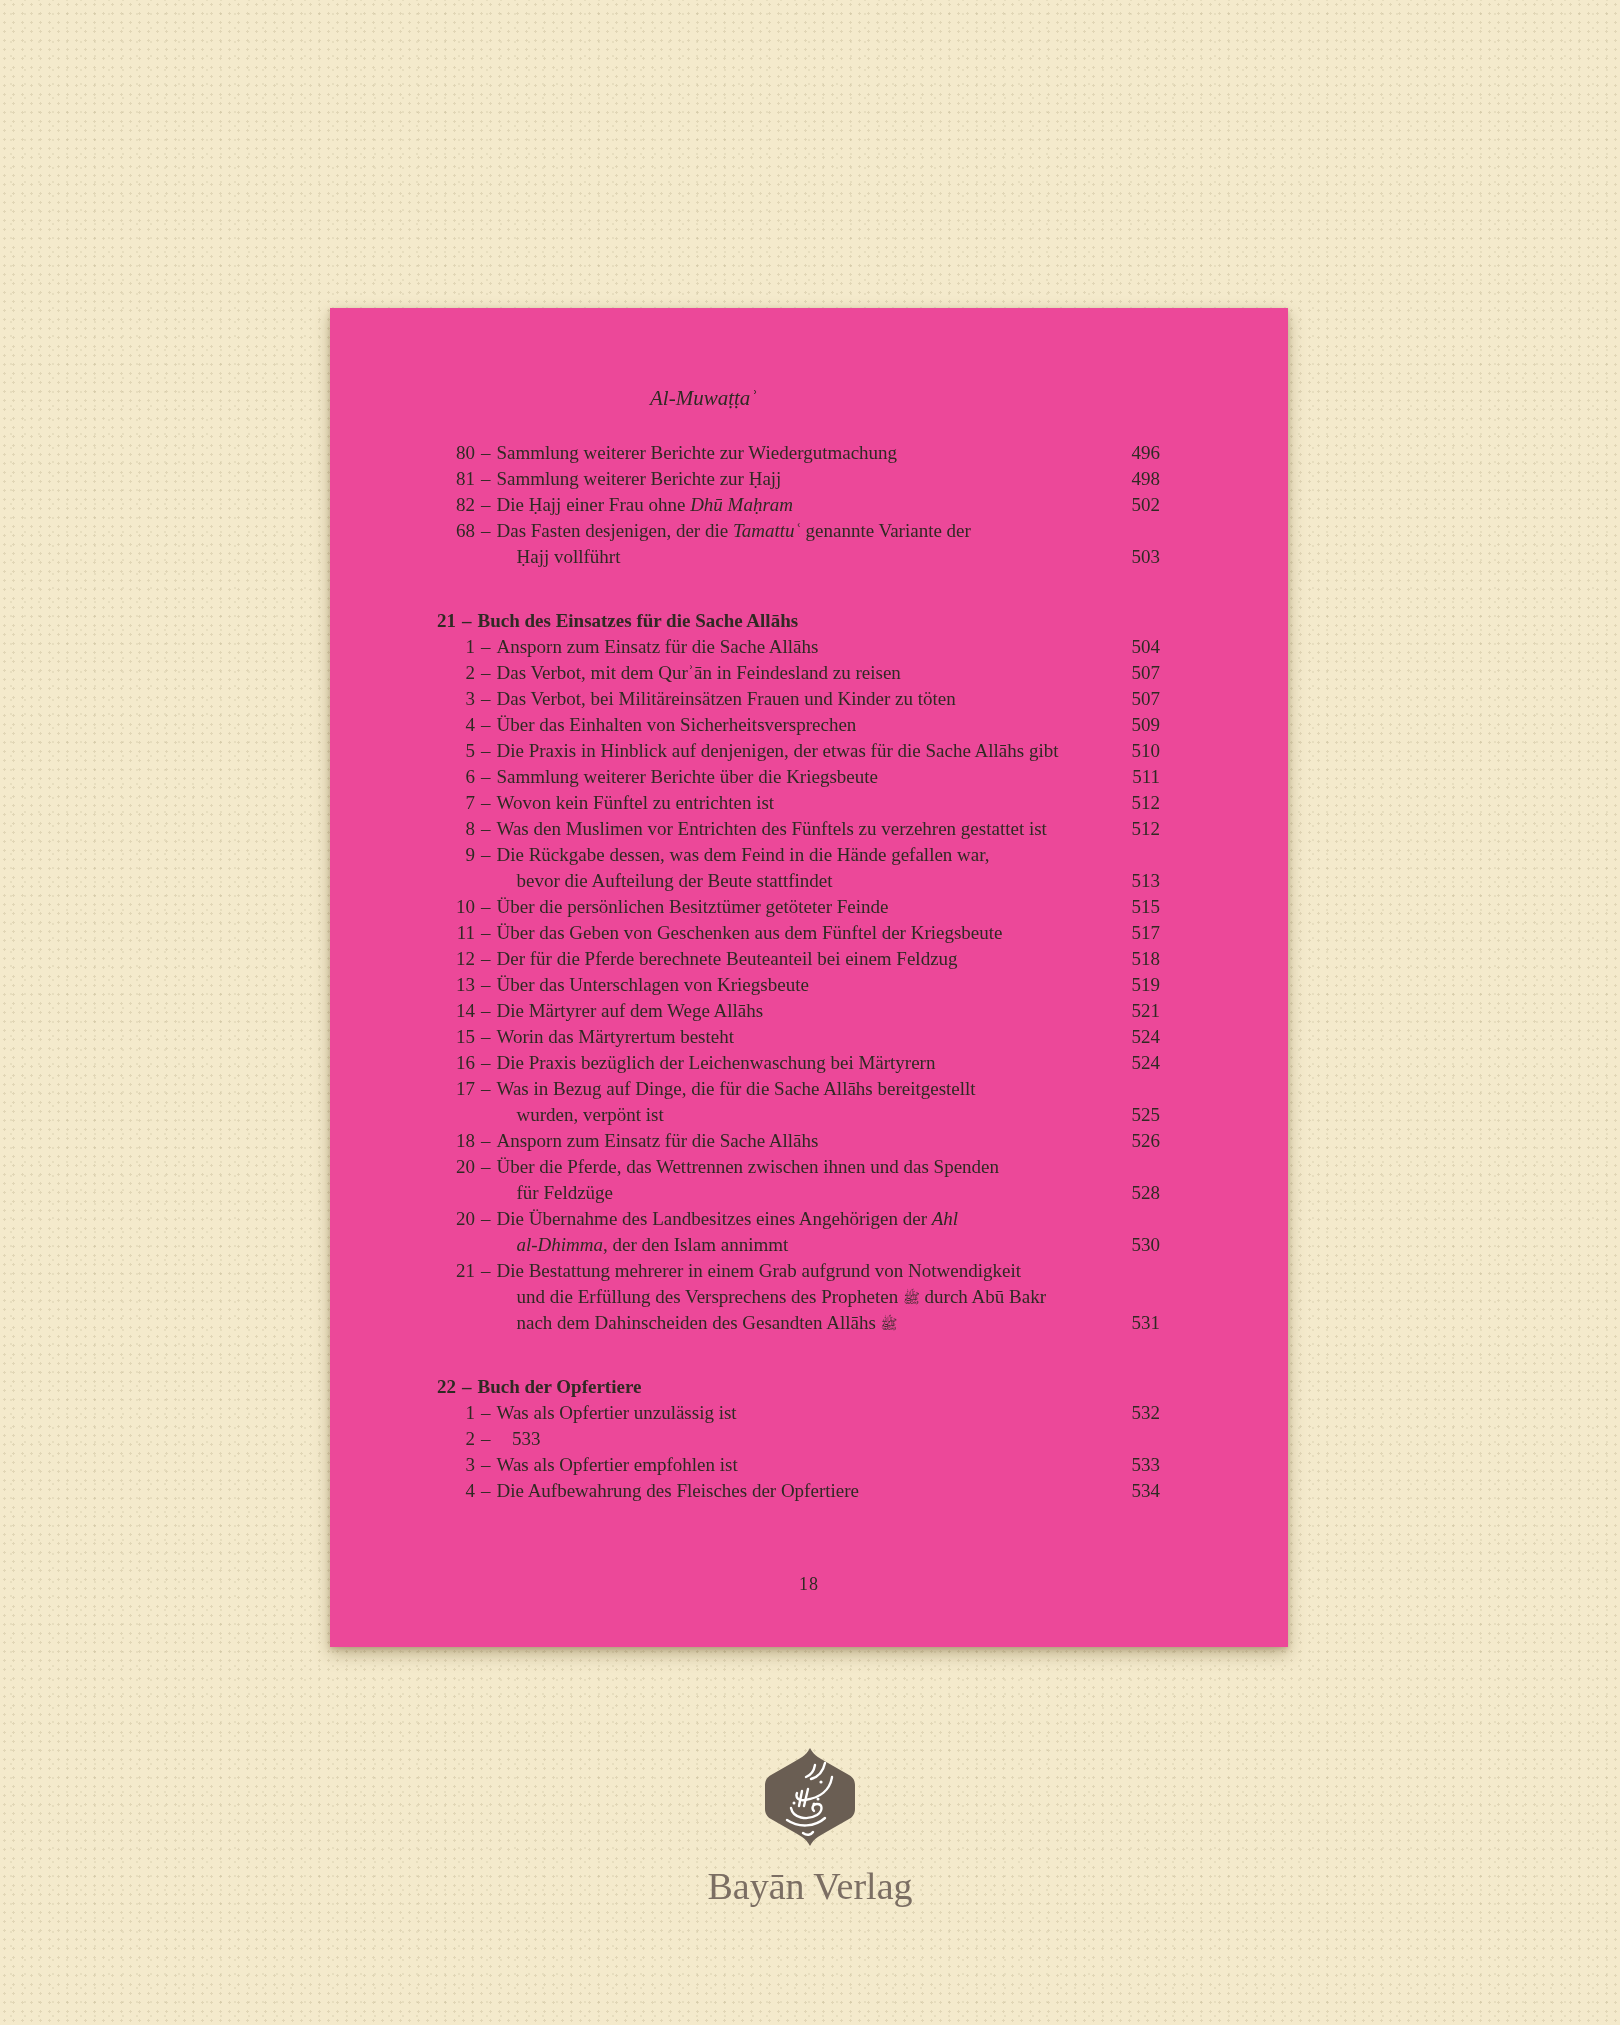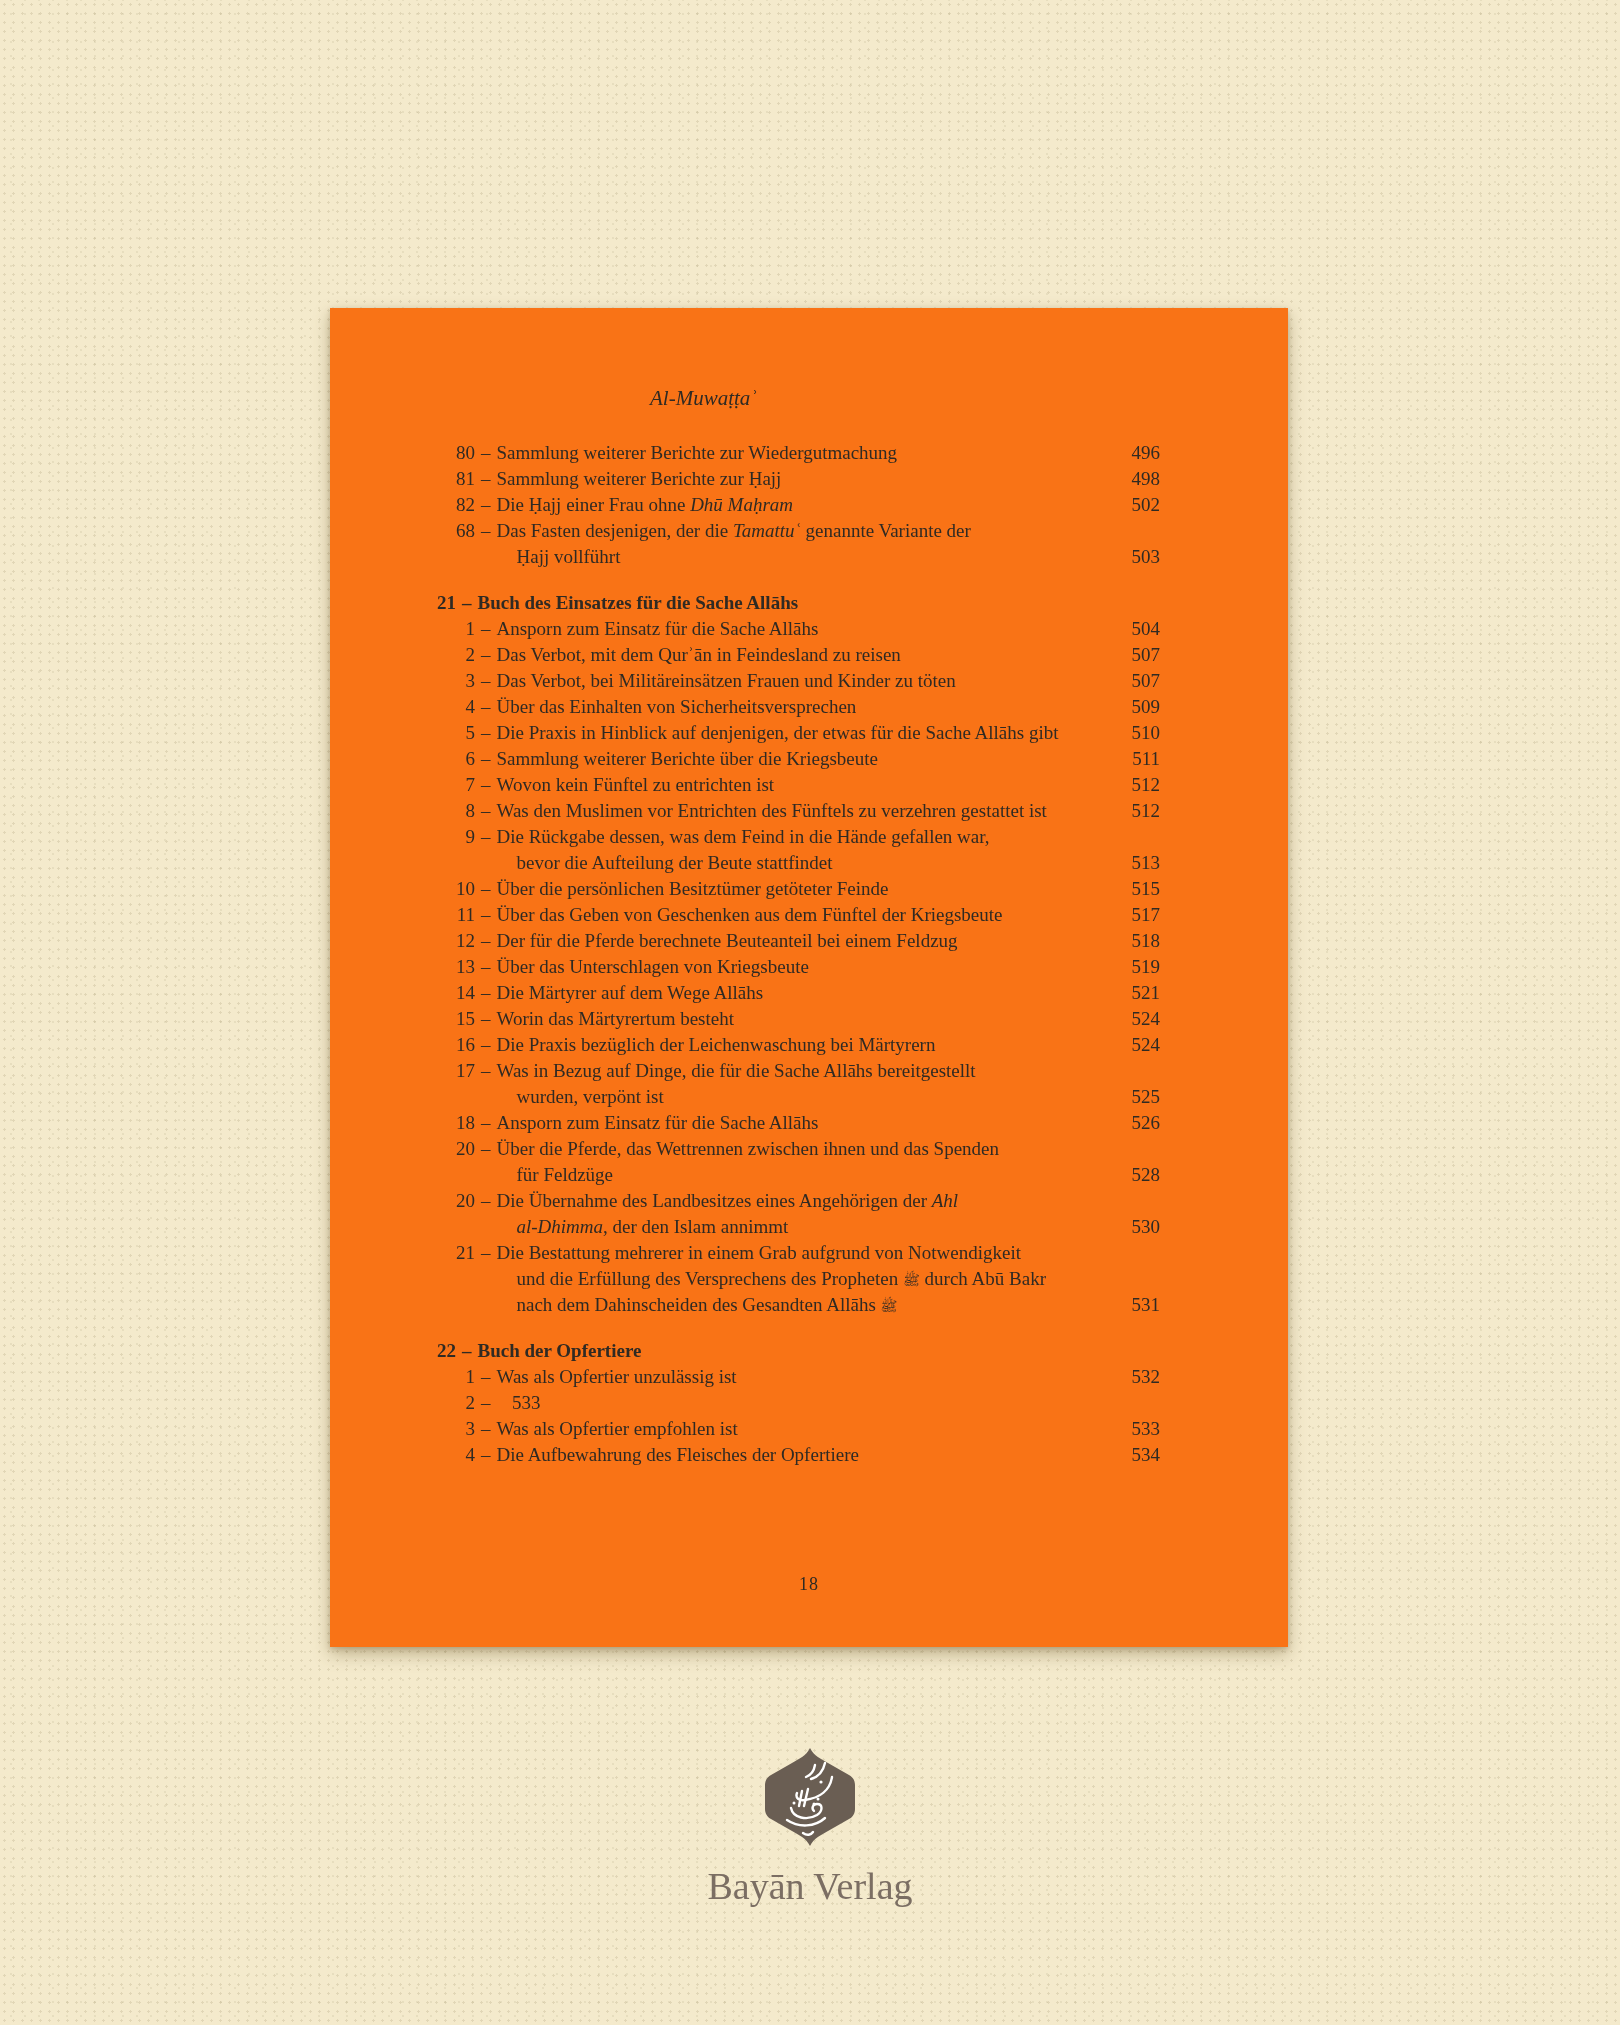--- a/index.html
+++ b/index.html
@@ -8,31 +8,31 @@
     background-color:#f4eacc;
     background-image:
       radial-gradient(rgba(150,135,95,.20) 1px, transparent 1.3px),
       radial-gradient(rgba(150,135,95,.13) 1px, transparent 1.3px);
     background-size:9px 9px,14px 14px;
     background-position:0 0,4px 7px;
     font-family:"Liberation Serif","DejaVu Serif",serif;
   }
   .sheet{
     position:absolute;left:330px;top:308px;width:958px;height:1339px;
-    background:#f97316;box-sizing:border-box;
+    background:#ec4899;box-sizing:border-box;
     padding:77px 128px 0 107px;
     color:#2f2a23;font-size:19px;line-height:26px;
     box-shadow:0 7px 16px rgba(115,95,50,.40),0 2px 5px rgba(115,95,50,.28);
   }
   .running-title{
     font-style:italic;font-size:21px;line-height:26px;
     margin-left:213px;margin-bottom:29px;width:fit-content;
   }
   .toc{width:100%;}
-  .section{margin-top:20px;}
+  .section{margin-top:38px;}
   .section:first-child{margin-top:16px;}
   .section-heading{display:flex;font-weight:bold;}
   .section-heading .snum{flex:0 0 auto;}
   .sep{flex:0 0 auto;padding:0 6px;}
   .entry{display:flex;}
   .entry .num{flex:0 0 38px;text-align:right;}
   .entry .body{flex:1 1 auto;min-width:0;}
   .entry .pg{flex:0 0 44px;text-align:right;align-self:flex-end;}
   .line{display:block;}
   .line.cont{padding-left:20px;}

